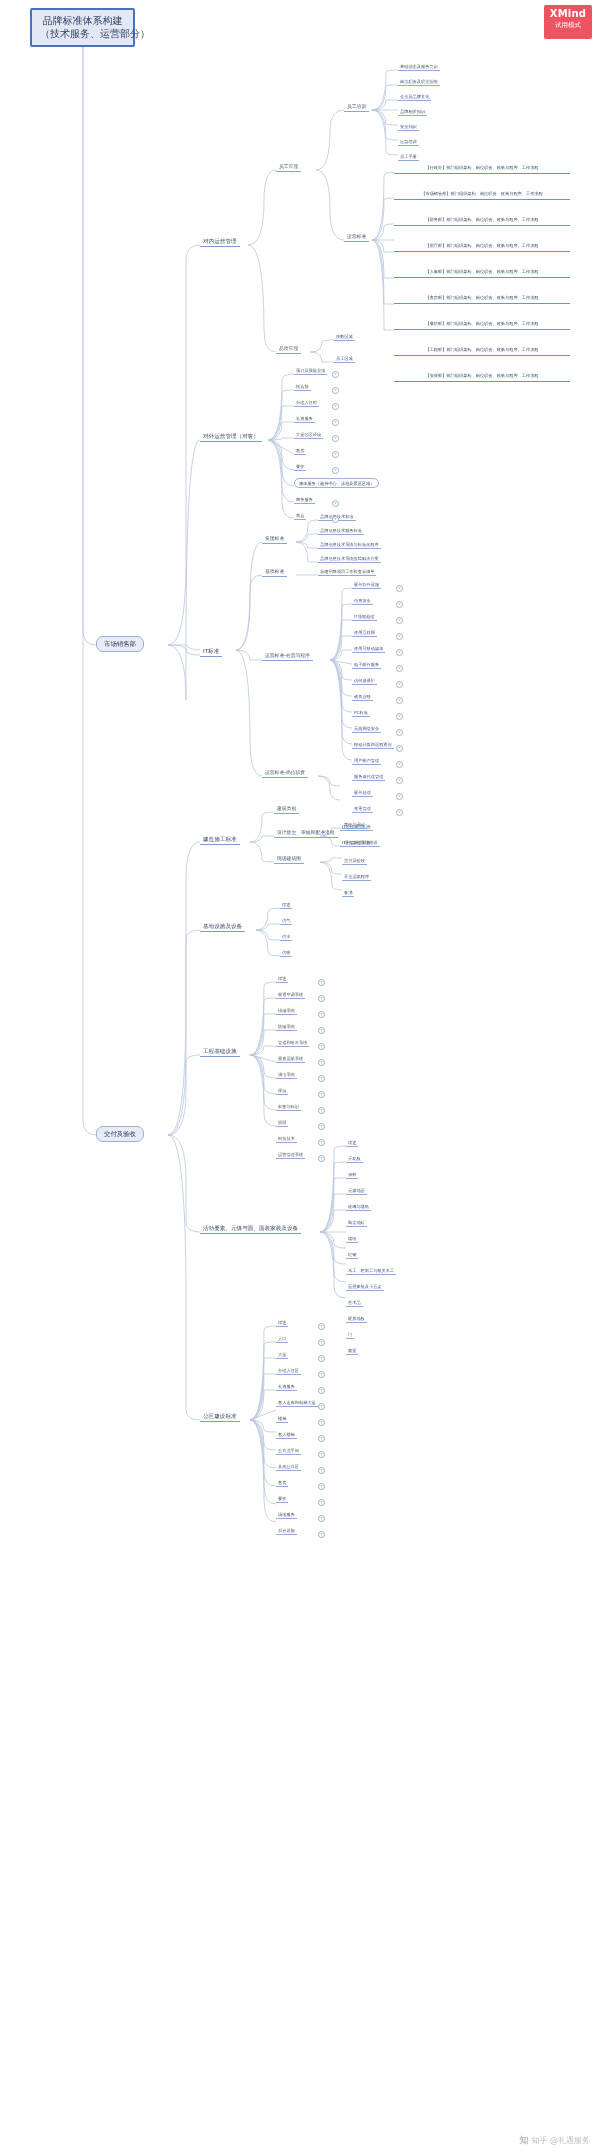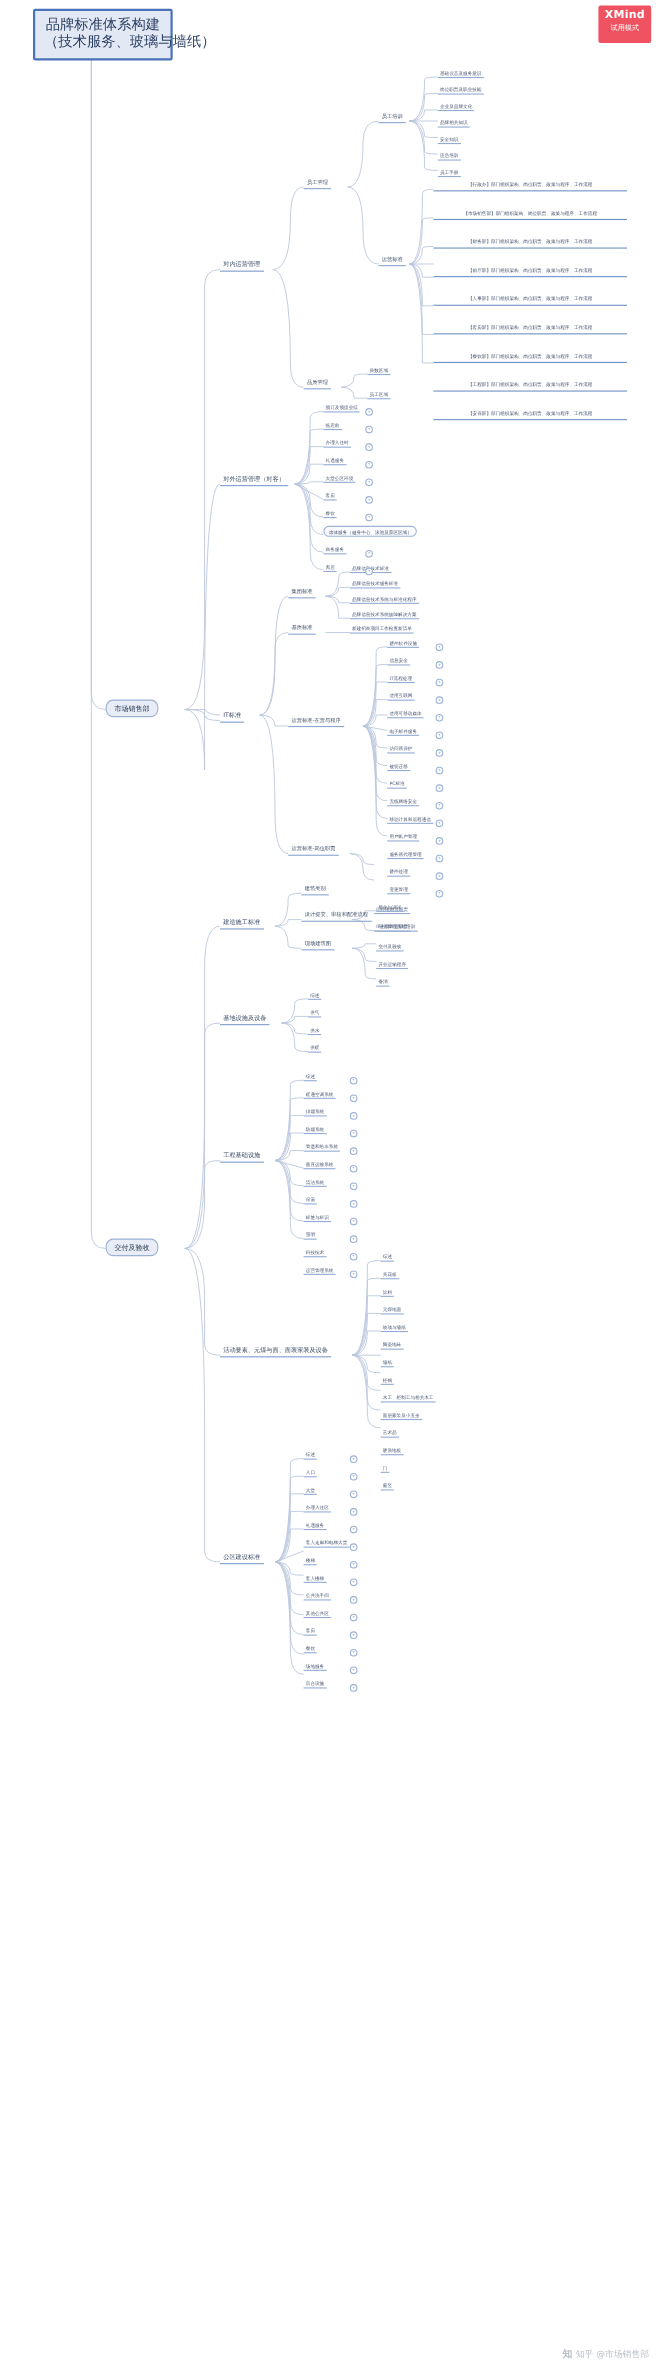--- a/index.html
+++ b/index.html
@@ -28,26 +28,26 @@
     box-sizing:border-box;
     white-space:nowrap;
     line-height:1.25;
   }
 
   
   .root{
     border:2px solid #4a72b8;
     background:#e3e9f4;
     color:#2b3f63;
-    font-size:13px;
+    font-size:10px;
     text-align:center;
     padding:5px 8px;
     border-radius:2px;
     white-space:normal;
-    width:127px;
+    width:105px;
   }
   .root div{white-space:nowrap;}
 
   
   .main1{
     border:1px solid #9bb0d4;
     background:#e7ecf6;
     color:#26364f;
     font-size:6.4px;
     padding:3px 7px;
@@ -275,21 +275,21 @@
       <path d="M250,1420 Q264,1420 264,1444 Q264,1450 276,1450"></path>
       <path d="M250,1420 Q264,1420 264,1458 Q264,1468 276,1468"></path>
       <path d="M250,1420 Q264,1420 264,1472 Q264,1486 276,1486"></path>
       <path d="M250,1420 Q264,1420 264,1486 Q264,1504 276,1504"></path>
       <path d="M250,1420 Q264,1420 264,1500 Q264,1522 276,1522"></path>
     </g>
   </svg>
 
   <div class="node root" style="left:30px;top:8px;">
     <div>品牌标准体系构建</div>
-    <div>（技术服务、玻璃与墙纸）</div>
+    <div>（技术服务、运营部分）</div>
   </div>
 
   <div class="node main1" style="left:96px;top:636px;">市场销售部</div>
 
   <div class="node lvl2" style="left:200px;top:237px;">对内运营管理</div>
 
   <div class="node lvl2" style="left:200px;top:432px;">对外运营管理（对客）</div>
 
   <div class="node lvl2" style="left:200px;top:647px;">IT标准</div>
 
@@ -479,16 +479,16 @@
   <div class="badge" style="left:318px;top:1515px;">+</div>
   <div class="badge" style="left:318px;top:1531px;">+</div>
 
   <div class="xmind">
     <div class="x1">XMind</div>
     <div class="x2">试用模式</div>
   </div>
 
   <div class="zhihu">
     <span class="zicon">知</span>
-    <span>知乎 @市场销售部</span>
+    <span>知乎 @礼遇服务</span>
   </div>
 
 </div>
 
 </body></html>

